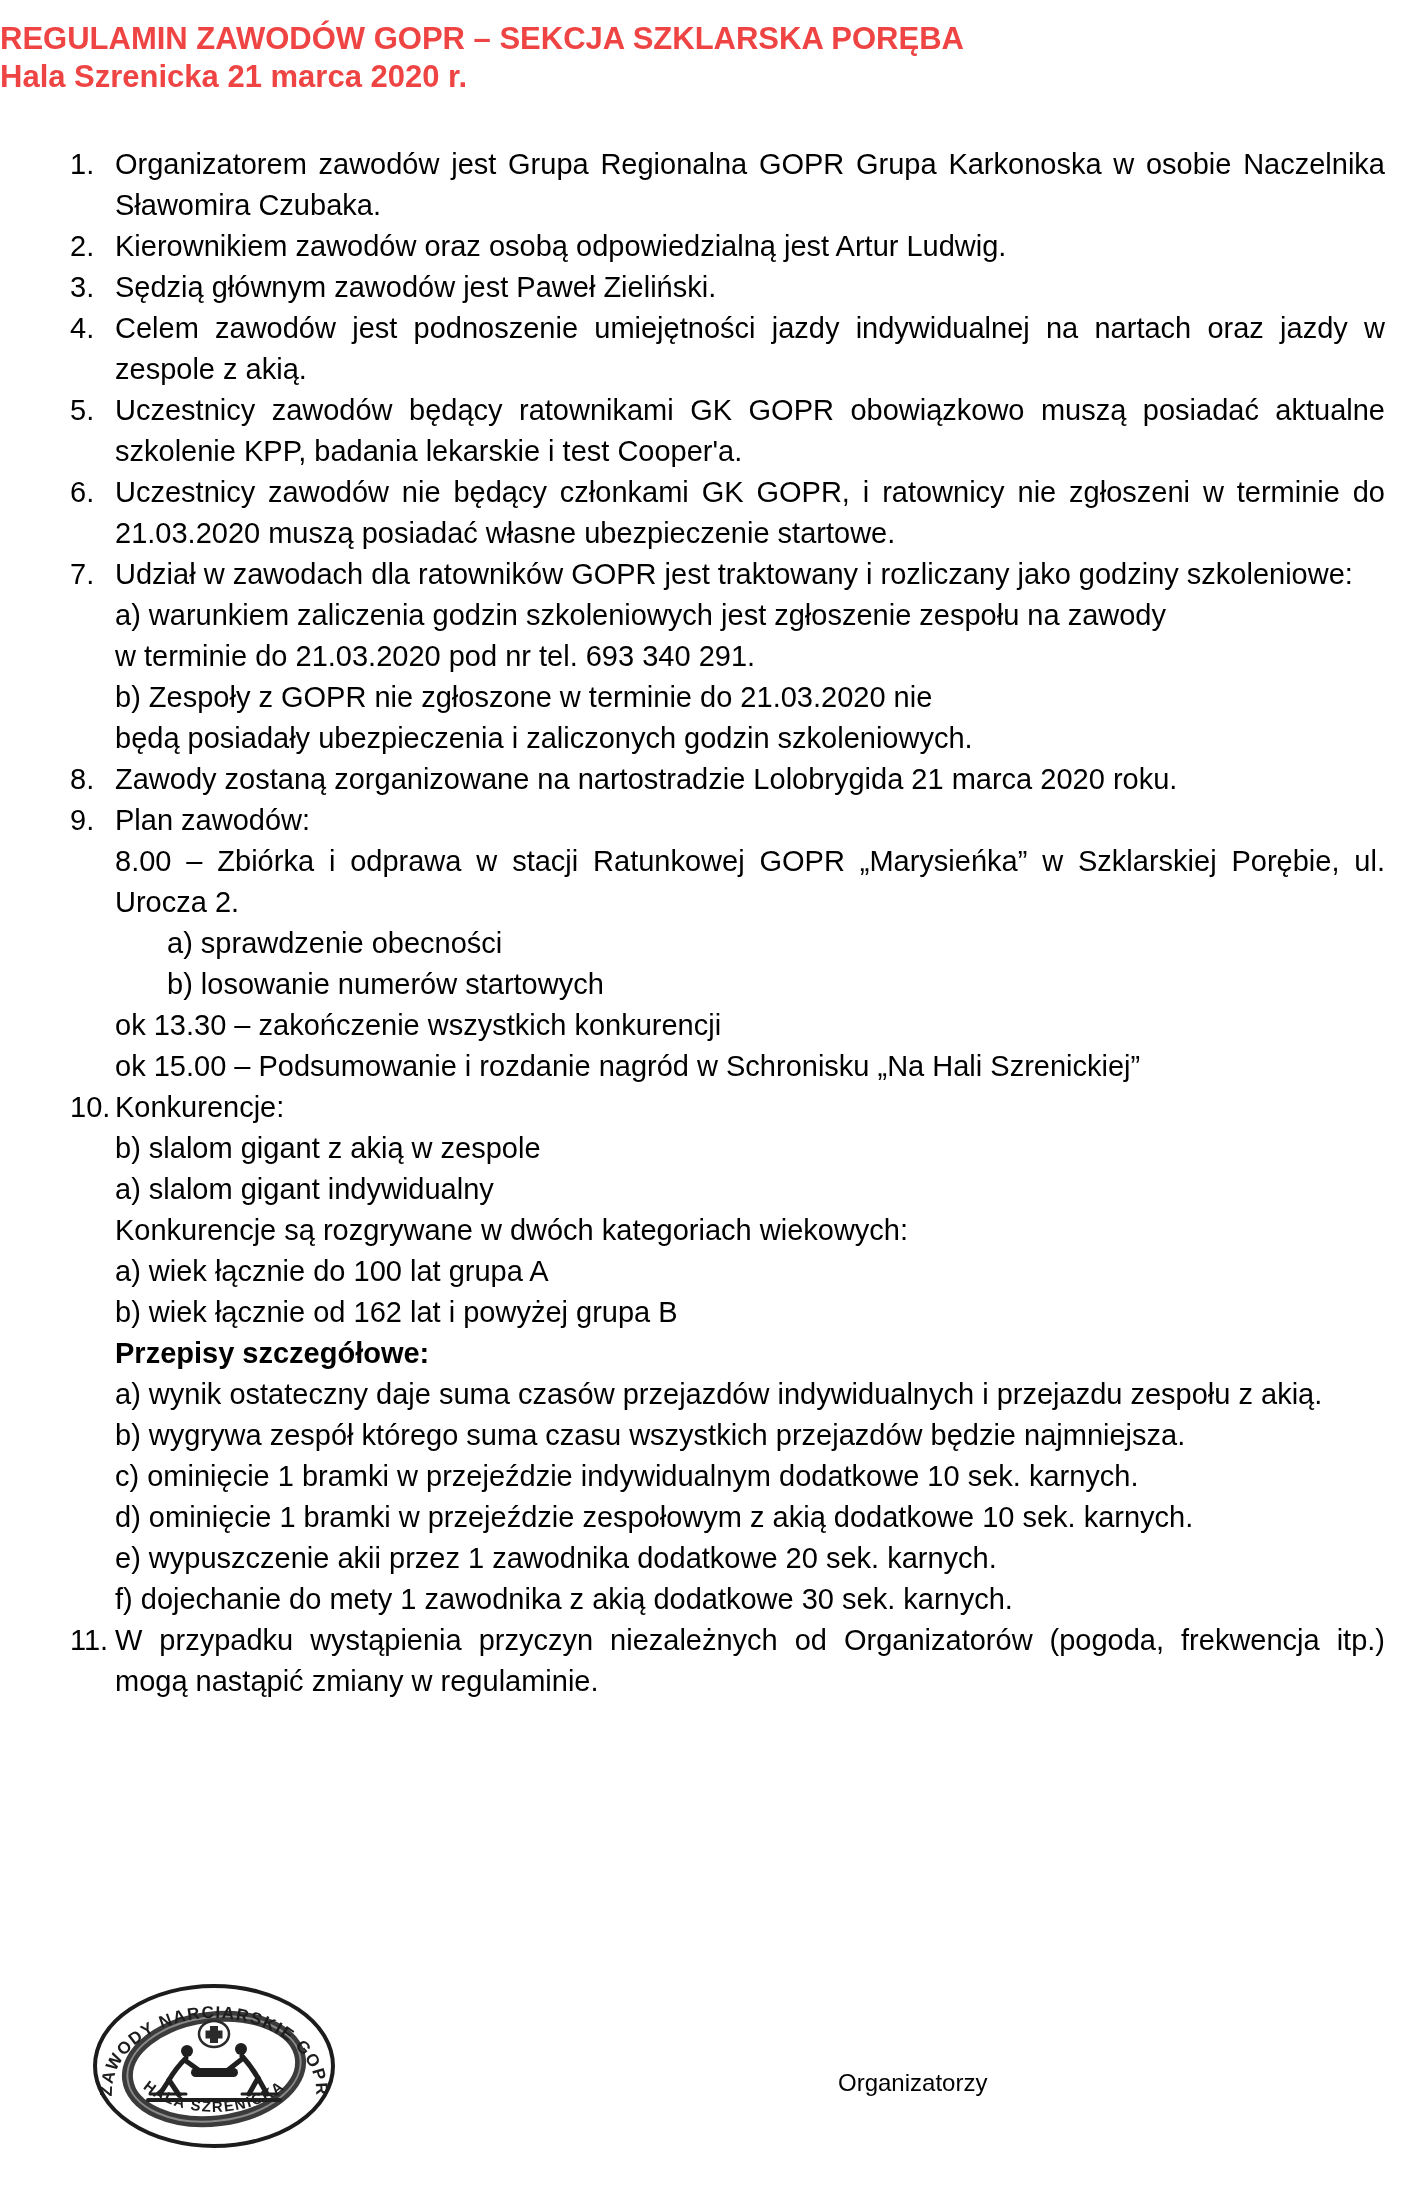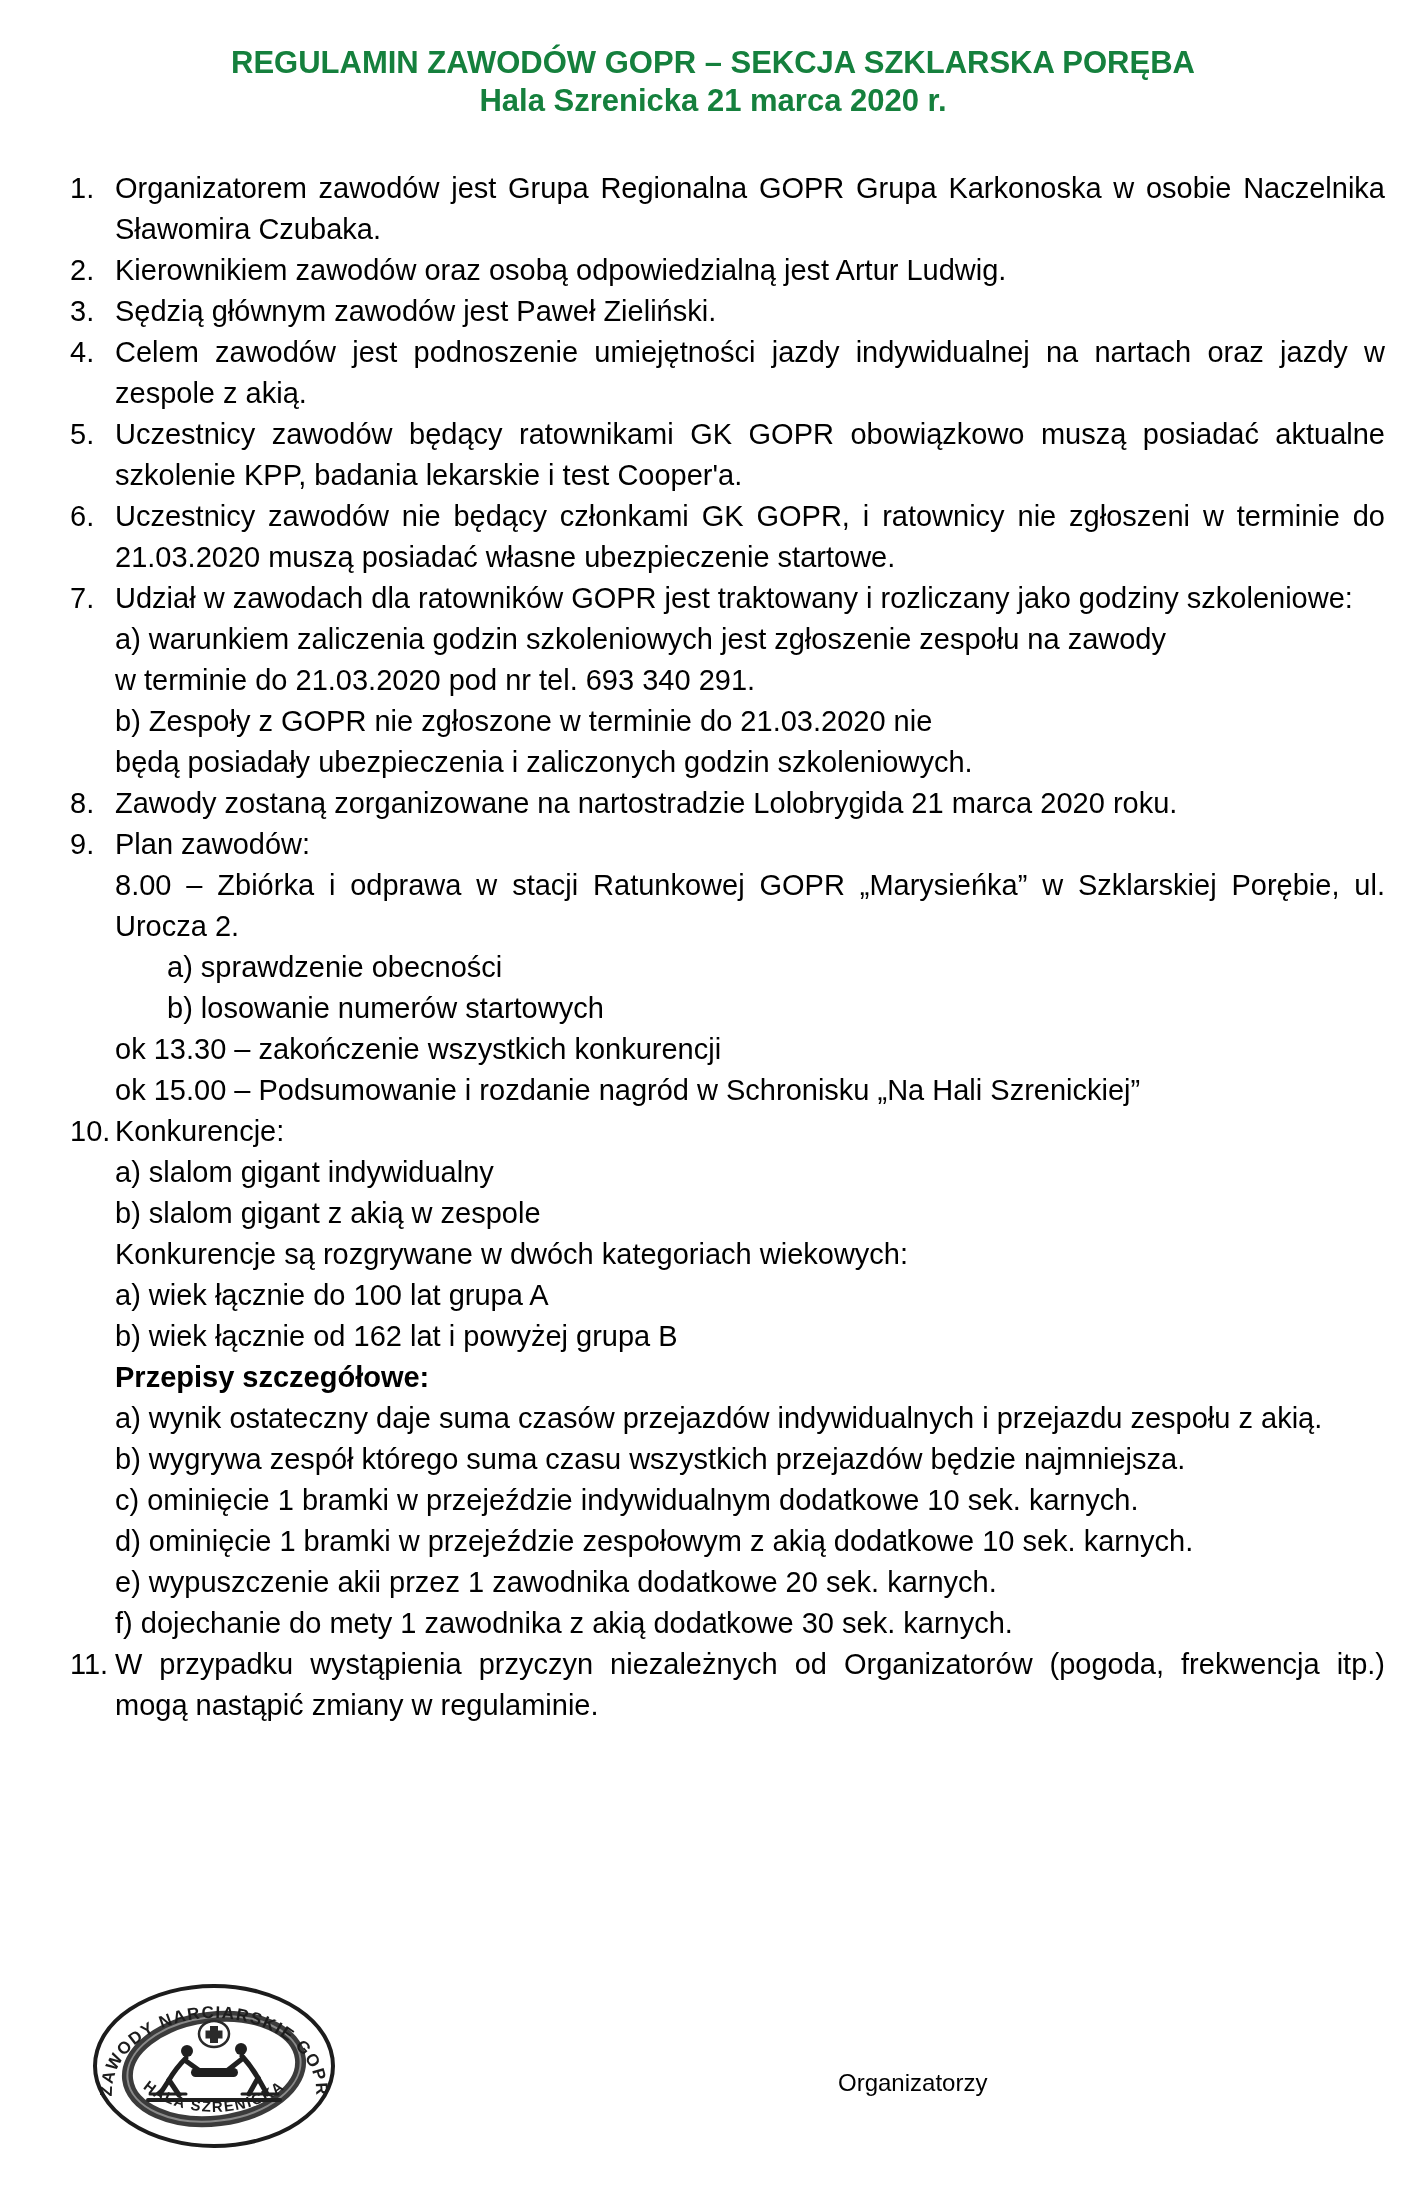--- a/index.html
+++ b/index.html
@@ -5,25 +5,24 @@
   html,body{margin:0;padding:0;background:#ffffff;}
   .page{
     position:relative;
     width:1426px;height:2195px;
     background:#ffffff;
     font-family:"Liberation Sans","DejaVu Sans",sans-serif;
     font-size:29px;line-height:41px;color:#000;
     overflow:hidden;
   }
   .titles{
-    padding-top:44px;
-    text-align:center;
+    padding-top:20px;
     font-weight:bold;
     font-size:31px;line-height:38px;
-    color:#15803d;
+    color:#ef4444;
   }
   .body{
     margin:48px 41px 0 70px;
   }
   .item{position:relative;padding-left:45px;}
   .item .num{position:absolute;left:0;top:0;}
   .justify{text-align:justify;text-align-last:left;}
   .ind2{padding-left:52px;}
   .bold{font-weight:bold;}
   .logo{position:absolute;left:90px;top:1982px;}
@@ -96,22 +95,22 @@
         <div class="ind2">b) losowanie numerów startowych</div>
         <div>ok 13.30 – zakończenie wszystkich konkurencji</div>
         <div>ok 15.00 – Podsumowanie i rozdanie nagród w Schronisku „Na Hali Szrenickiej”</div>
       </div>
     </div>
 
     <div class="item">
       <span class="num">10.</span>
       <div>
         <div>Konkurencje:</div>
+        <div>b) slalom gigant z akią w zespole</div>
         <div>a) slalom gigant indywidualny</div>
-        <div>b) slalom gigant z akią w zespole</div>
         <div>Konkurencje są rozgrywane w dwóch kategoriach wiekowych:</div>
         <div>a) wiek łącznie do 100 lat grupa A</div>
         <div>b) wiek łącznie od 162 lat i powyżej grupa B</div>
         <div class="bold">Przepisy szczegółowe:</div>
         <div class="justify">a) wynik ostateczny daje suma czasów przejazdów indywidualnych i przejazdu zespołu z akią.</div>
         <div>b) wygrywa zespół którego suma czasu wszystkich przejazdów będzie najmniejsza.</div>
         <div>c) ominięcie 1 bramki w przejeździe indywidualnym dodatkowe 10 sek. karnych.</div>
         <div>d) ominięcie 1 bramki w przejeździe zespołowym z akią dodatkowe 10 sek. karnych.</div>
         <div>e) wypuszczenie akii przez 1 zawodnika dodatkowe 20 sek. karnych.</div>
         <div>f) dojechanie do mety 1 zawodnika z akią dodatkowe 30 sek. karnych.</div>

